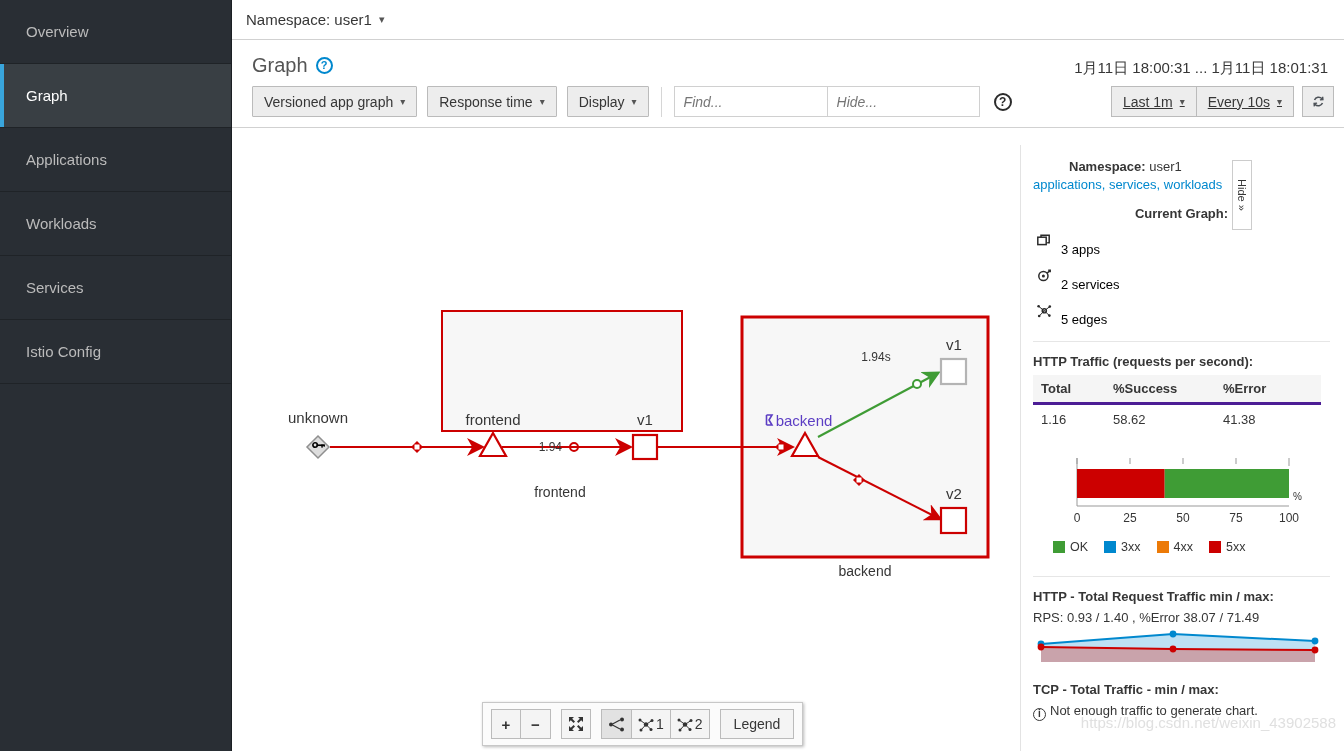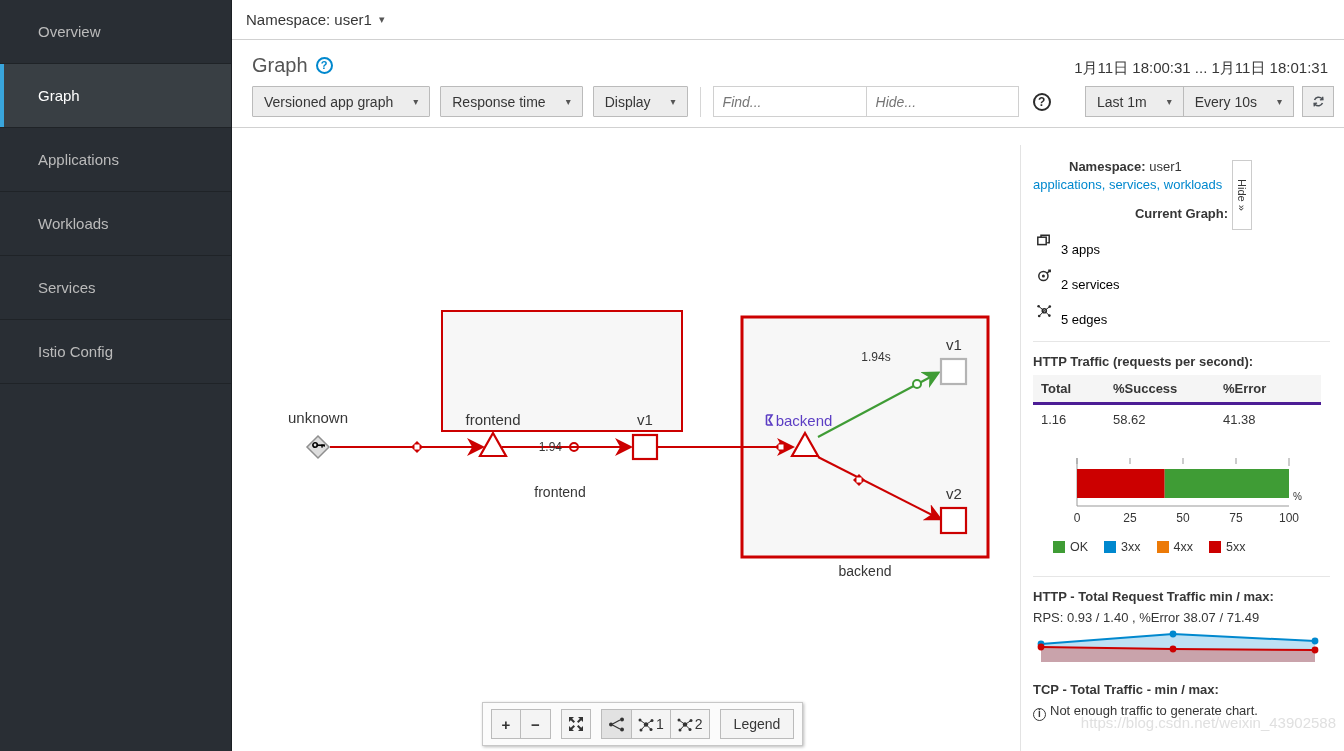--- a/index.html
+++ b/index.html
@@ -17,21 +17,21 @@
   
   .sidebar {
     width: 232px; height: 751px;
     background: #292e34;
     flex: 0 0 232px;
     border-right: 1px solid #1b1f23;
   }
   .nav-item {
     height: 64px;
     display: flex; align-items: center;
-    padding-left: 38px;
+    padding-left: 26px;
     color: #bbb;
     font-size: 15px;
     border-bottom: 1px solid #1f2327;
     position: relative;
     cursor: pointer;
   }
   .nav-item.active {
     background: #393f44;
     color: #fff;
     font-weight: normal;
@@ -79,21 +79,21 @@
     gap: 0;
   }
   .btn {
     height: 31px;
     padding: 0 11px;
     border: 1px solid #bbb;
     background: #ededed;
     color: #363636;
     font-size: 14px;
     font-family: "Liberation Sans", sans-serif;
-    display: inline-flex; align-items: center; gap: 20px;
+    display: inline-flex; align-items: center; gap: 7px;
     cursor: pointer;
     border-radius: 1px;
   }
   .btn .caret { font-size: 10px; color: #555; }
   .sp { width: 10px; }
   .vsep { width: 1px; height: 30px; background: #d6d6d6; margin: 0 12px; }
   .txtin {
     height: 31px; width: 153px;
     border: 1px solid #d0d0d0;
     background: #fff;
@@ -102,21 +102,21 @@
     font-family: "Liberation Sans", sans-serif;
     outline: none;
   }
   .txtin.left { border-right: none; }
   .help-dark {
     display: inline-flex; align-items: center; justify-content: center;
     width: 18px; height: 18px; border-radius: 50%;
     border: 2px solid #2b2b2b; color: #2b2b2b;
     font-size: 12px; font-weight: bold; margin-left: 14px; cursor: pointer;
   }
-  .tb-right { margin-left: auto; display: flex; align-items: center; }
+  .tb-right { margin-left: auto; display: flex; align-items: center; text-decoration: underline; }
   .btn-group { display: flex; }
   .btn-group .btn { border-radius: 0; }
   .btn-group .btn + .btn { border-left: none; }
   .icon-btn {
     width: 32px; height: 31px;
     border: 1px solid #bbb; background: #ededed;
     display: inline-flex; align-items: center; justify-content: center;
     cursor: pointer;
   }
 

